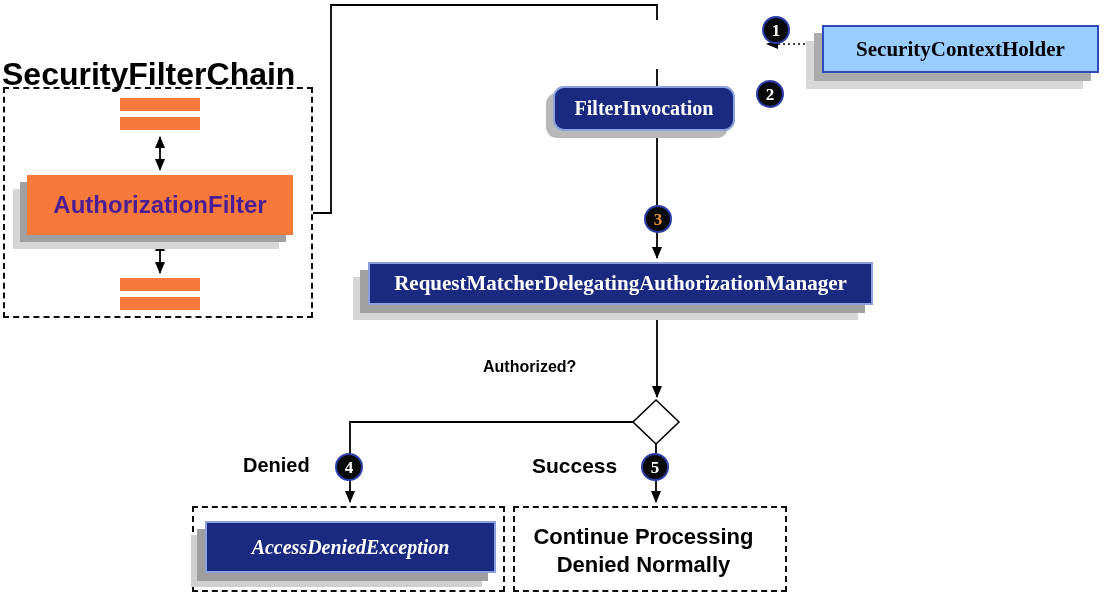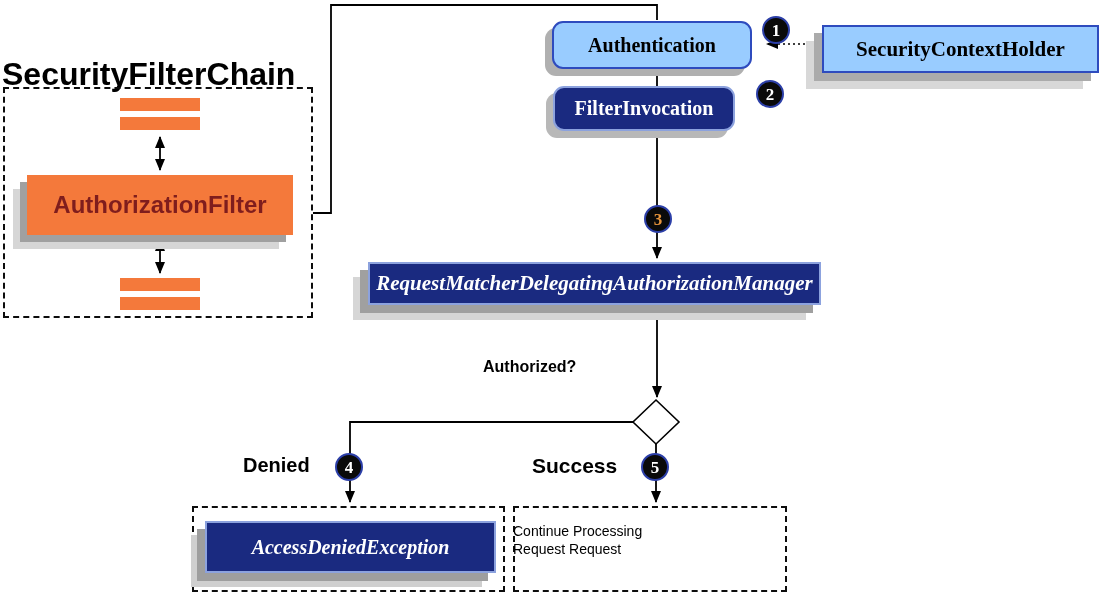--- a/index.html
+++ b/index.html
@@ -19,21 +19,21 @@
   
   .bar{width:80px;height:13px;background:var(--orange);}
 
   
   .box{
     display:flex;align-items:center;justify-content:center;
     box-sizing:border-box;white-space:nowrap;
   }
   .serif-text{font-family:"Liberation Serif","DejaVu Serif",serif;font-weight:bold;}
   .orange-box{
-    background:var(--orange);color:#7f1d1d;
+    background:var(--orange);color:#4c1d95;
     font-weight:bold;font-size:24px;
     box-shadow:-7px 7px 0 var(--shadow-dark),-14px 14px 0 var(--shadow-light);
   }
   .lblue-box{
     background:var(--light-blue);color:#000;
     border:2px solid var(--light-blue-border);
     font-size:20px;
     box-shadow:-7px 7px 0 #b0b0b0;
   }
   .navy-box{
@@ -51,21 +51,21 @@
     box-sizing:border-box;display:flex;align-items:center;justify-content:center;
     color:var(--badge-number);
     font-family:"Liberation Serif","DejaVu Serif",serif;
     font-weight:bold;font-size:17px;line-height:1;
   }
   .badge.orange-num{color:var(--badge3-number);}
 
   .continue-text{
     position:absolute;left:513px;top:506px;width:274px;height:86px;
     box-sizing:border-box;padding:17px 13px 0 0;
-    text-align:left;font-weight:normal;font-size:14px;line-height:1.27;color:var(--text);
+    text-align:center;font-weight:bold;font-size:22px;line-height:1.27;color:var(--text);
   }
 </style>
 </head>
 <body>
 
 <div class="canvas">
 
   <svg class="wires" viewBox="0 0 1106 594">
     <defs>
       <marker id="arrow" markerWidth="12" markerHeight="10" refX="11" refY="5" orient="auto" markerUnits="userSpaceOnUse">
@@ -96,37 +96,36 @@
   </svg>
 
   <div class="abs sans-label" style="left:2px;top:56px;font-size:32px;">SecurityFilterChain</div>
   <div class="abs dashed" style="left:3px;top:87px;width:310px;height:231px;"></div>
   <div class="abs bar" style="left:120px;top:98px;"></div>
   <div class="abs bar" style="left:120px;top:117px;"></div>
   <div class="abs box orange-box" style="left:27px;top:175px;width:266px;height:60px;">AuthorizationFilter</div>
   <div class="abs bar" style="left:120px;top:278px;"></div>
   <div class="abs bar" style="left:120px;top:297px;"></div>
 
-  <div class="abs box lblue-box rounded serif-text" style="left:552px;top:21px;width:200px;height:48px;">Authentication</div>
   <div class="abs box navy-box rounded serif-text" style="left:553px;top:86px;width:182px;height:45px;box-shadow:-7px 7px 0 #b8b8b8;">FilterInvocation</div>
   <div class="abs box lblue-box serif-text" style="left:822px;top:25px;width:277px;height:48px;font-size:21px;box-shadow:-8px 8px 0 #ababab,-16px 16px 0 #d8d8d8;">SecurityContextHolder</div>
 
-  <div class="abs box navy-box serif-text" style="left:368px;top:262px;width:453px;height:43px;font-size:21px;font-style:italic;">RequestMatcherDelegatingAuthorizationManager</div>
+  <div class="abs box navy-box serif-text" style="left:368px;top:262px;width:505px;height:43px;font-size:21px;">RequestMatcherDelegatingAuthorizationManager</div>
 
   <div class="abs sans-label" style="left:483px;top:358px;font-size:16px;">Authorized?</div>
   <div class="abs sans-label" style="left:243px;top:454px;font-size:20px;text-align:center;">Denied</div>
   <div class="abs sans-label" style="left:532px;top:454px;font-size:21px;">Success</div>
 
   <div class="abs dashed" style="left:192px;top:506px;width:313px;height:86px;"></div>
   <div class="abs box navy-box serif-text" style="left:205px;top:521px;width:291px;height:52px;box-shadow:-8px 8px 0 #9e9e9e,-14px 14px 0 #cfcfcf;font-style:italic;">AccessDeniedException</div>
 
   <div class="abs dashed" style="left:513px;top:506px;width:274px;height:86px;"></div>
   <div class="continue-text">
     <div>Continue Processing</div>
-    <div>Request Request</div>
+    <div>Denied Normally</div>
   </div>
 
   <div class="badge" style="left:762px;top:16px;">1</div>
   <div class="badge" style="left:756px;top:80px;">2</div>
   <div class="badge orange-num" style="left:644px;top:205px;">3</div>
   <div class="badge" style="left:335px;top:453px;">4</div>
   <div class="badge" style="left:641px;top:453px;">5</div>
 
 </div>
 

